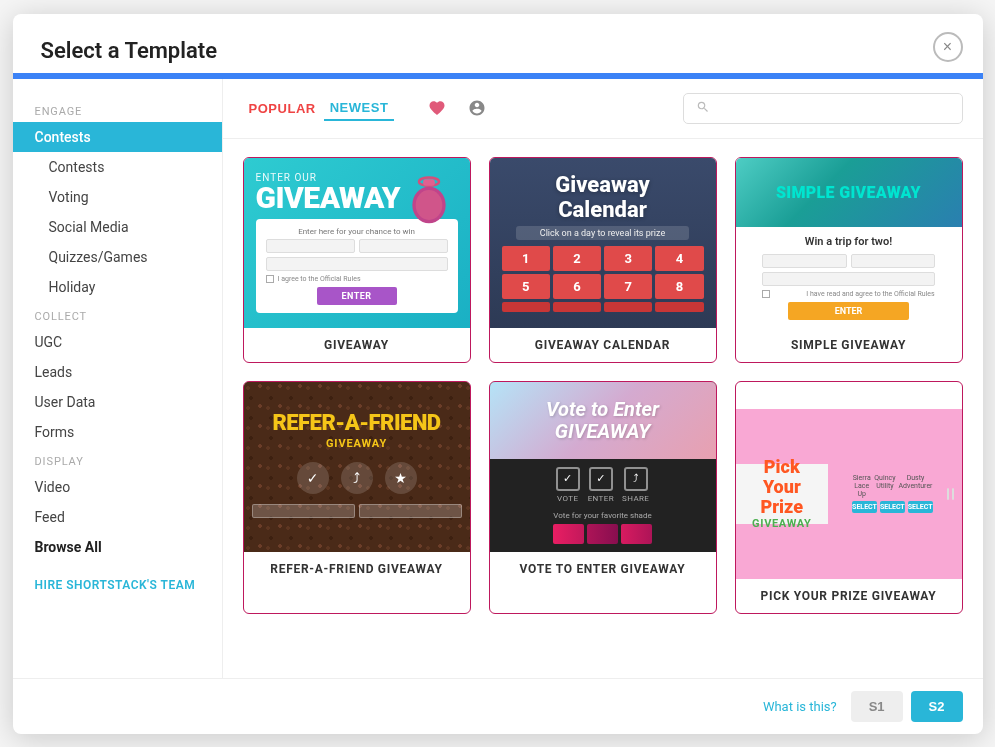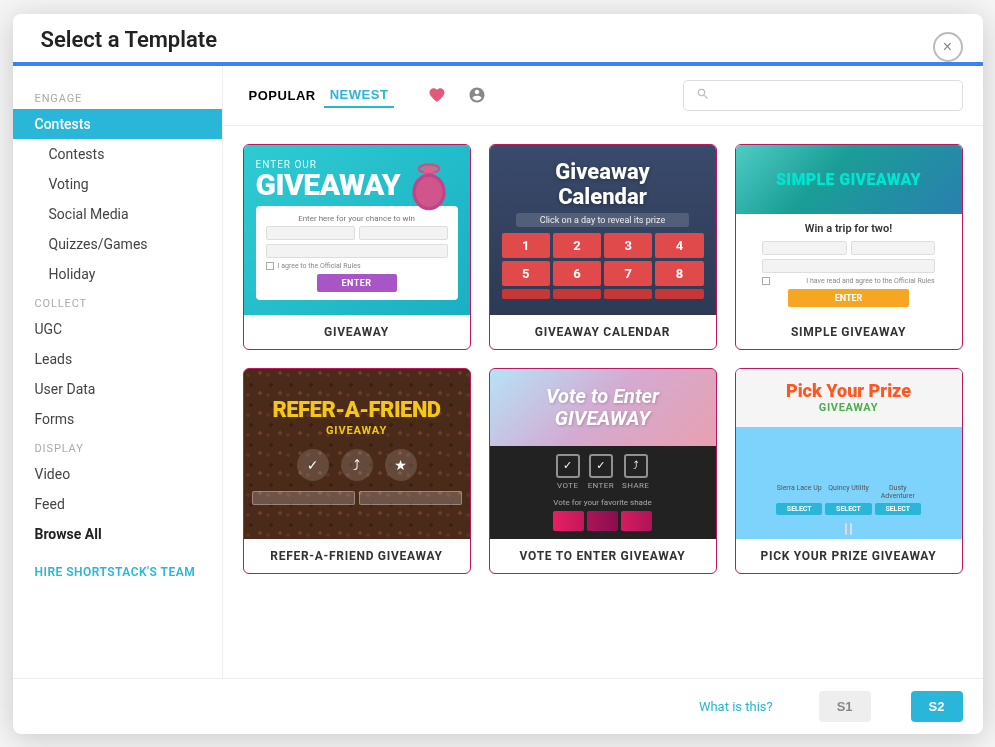--- a/index.html
+++ b/index.html
@@ -18,22 +18,22 @@
       width: 970px;
       height: 720px;
       border-radius: 8px;
       box-shadow: 0 4px 30px rgba(0,0,0,0.18);
       display: flex;
       flex-direction: column;
       position: relative;
       overflow: hidden;
     }
     .modal-header {
-      padding: 13px 28px 10px 28px;
-      border-bottom: 4px solid #3b82f6;
+      padding: 24px 28px 10px 28px;
+      border-bottom: 6px solid #3b82f6;
       display: flex;
       align-items: flex-start;
       justify-content: space-between;
     }
     .modal-title {
       font-size: 22px;
       font-weight: 600;
       color: #222;
     }
     .close-btn {
@@ -125,21 +125,21 @@
       background: none;
       border: none;
       cursor: pointer;
       padding: 4px 6px;
       letter-spacing: 0.04em;
     }
     .tab-btn.active {
       color: #29b6d8;
       border-bottom: 2px solid #29b6d8;
     }
-    .tab-btn.inactive { color: #000000; }
+    .tab-btn.inactive { color: #ef4444; }
     .icon-btns {
       display: flex;
       gap: 10px;
       margin-left: 12px;
     }
     .icon-circle-btn {
       width: 30px;
       height: 30px;
       border-radius: 50%;
       border: none;
@@ -455,22 +455,23 @@
       font-size: 11px;
     }
     .vote-action-label {
       font-size: 8px;
       color: #aaa;
       letter-spacing: 0.05em;
     }
 
     
     .preview-prize {
-      flex-direction: column;
-      background: #7dd3fc;
+      flex-direction: row;
+      background: #f9a8d4;
+      margin-top: 27px;
     }
     .prize-top {
       width: 100%;
       height: 60px;
       background: #f5f5f5;
       display: flex;
       align-items: center;
       justify-content: center;
       padding: 8px;
     }
@@ -518,21 +519,20 @@
       cursor: pointer;
       margin-right: 6px;
     }
     .footer-btn {
       padding: 8px 18px;
       border-radius: 4px;
       font-size: 13px;
       font-weight: 600;
       border: none;
       cursor: pointer;
-      margin-left: 32px;
     }
     .footer-btn.s1 {
       background: #eee;
       color: #888;
     }
     .footer-btn.s2 {
       background: #29b6d8;
       color: #fff;
     }
 

